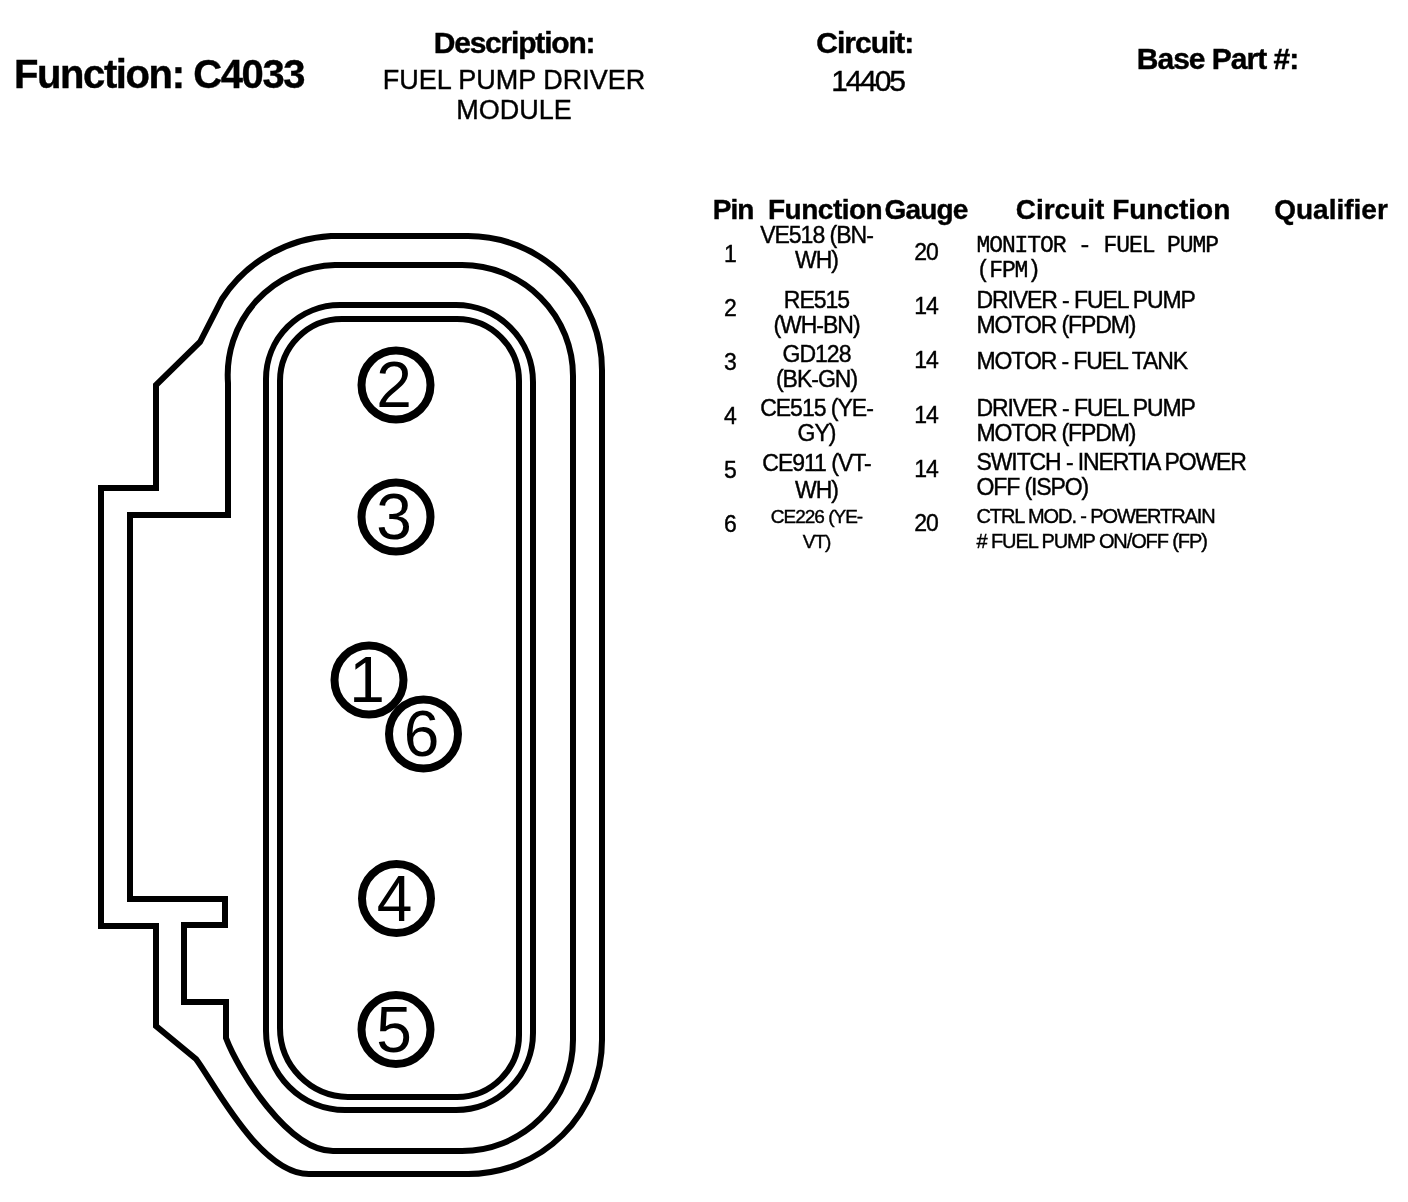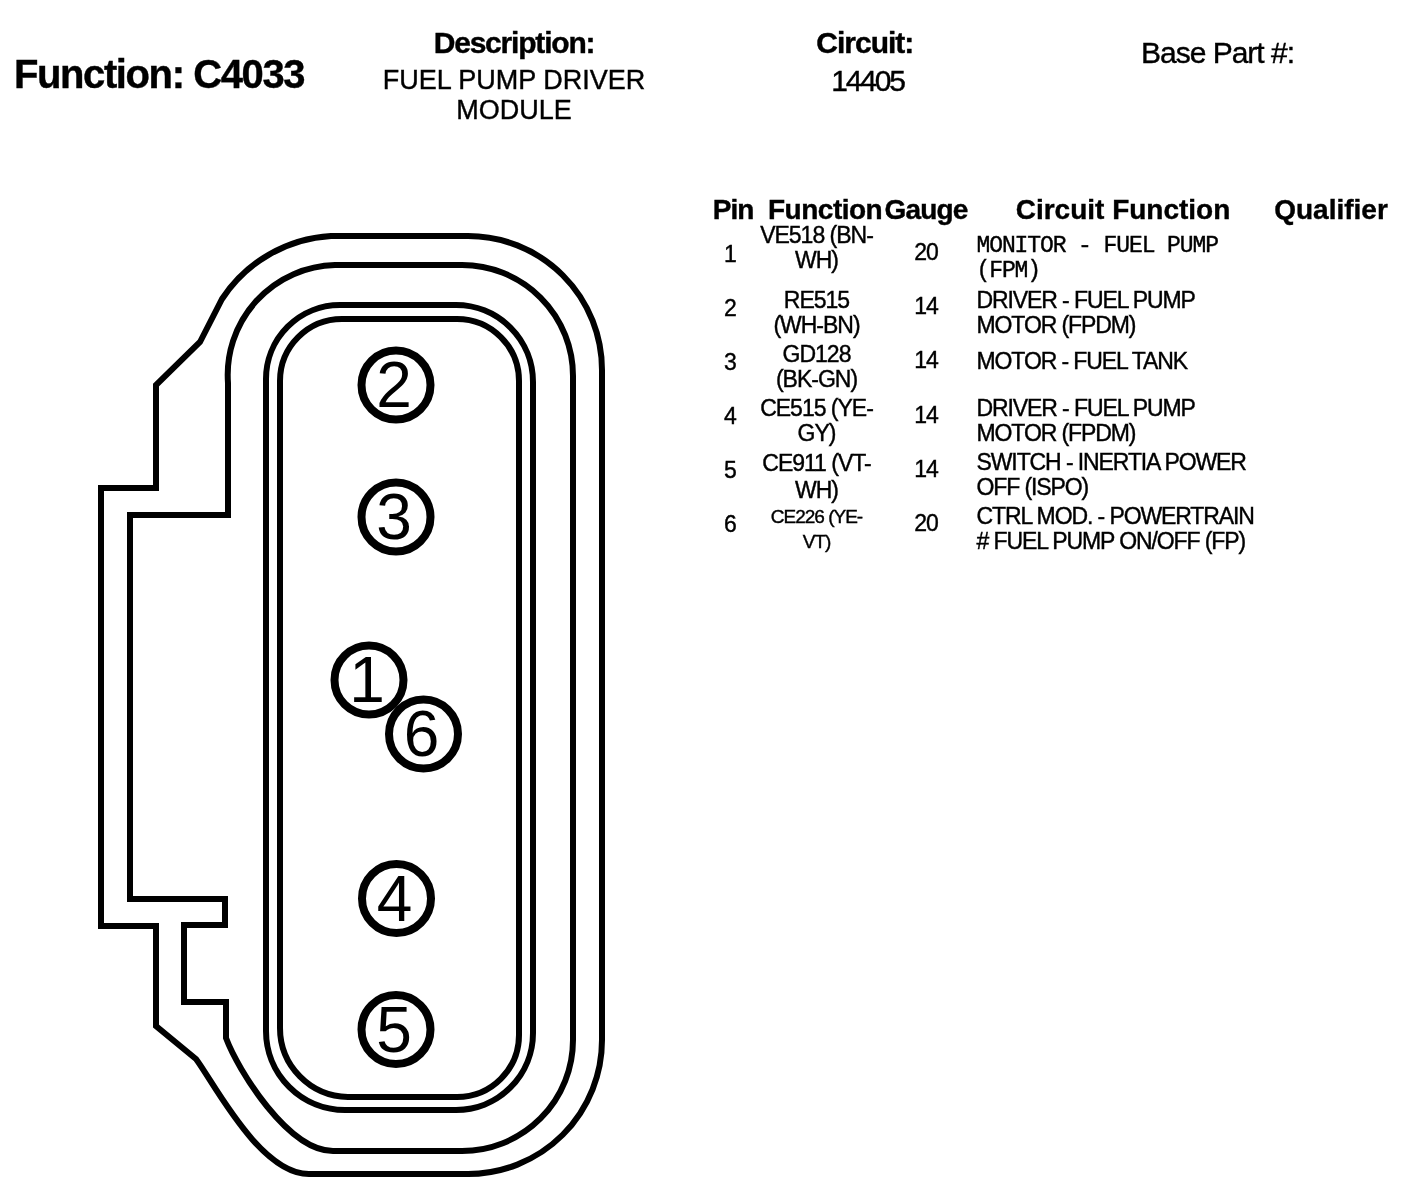--- a/index.html
+++ b/index.html
@@ -14,21 +14,21 @@
 <div class="abs" style="left:14px;top:53.6px;font-size:40px;font-weight:bold;line-height:40px;letter-spacing:-1.4px;">Function: C4033</div>
 
 <div class="abs ctr" style="left:364px;top:27.8px;width:300px;font-size:30px;font-weight:bold;line-height:30px;letter-spacing:-1.2px;">Description:</div>
 
 <div class="abs ctr" style="left:364px;top:66.3px;width:300px;font-size:27px;line-height:29.6px;letter-spacing:0px;">FUEL PUMP DRIVER<br>MODULE</div>
 
 <div class="abs ctr" style="left:714.8px;top:27.6px;width:300px;font-size:30px;font-weight:bold;line-height:30px;letter-spacing:-1px;">Circuit:</div>
 
 <div class="abs ctr" style="left:717.5px;top:65.6px;width:300px;font-size:30px;line-height:30px;letter-spacing:-2.2px;">14405</div>
 
-<div class="abs ctr" style="left:1067.5px;top:38px;width:300px;font-size:30px;font-weight:normal;line-height:30px;letter-spacing:-1px;text-align:center;">Base Part #:</div>
+<div class="abs ctr" style="left:1067.5px;top:44px;width:300px;font-size:30px;font-weight:bold;line-height:30px;letter-spacing:-1px;text-align:center;">Base Part #:</div>
 
 <div class="abs ctr" style="left:693px;top:195.6px;width:80px;font-size:28px;font-weight:bold;line-height:28px;letter-spacing:-1px;">Pin</div>
 
 <div class="abs ctr" style="left:768px;top:195.6px;width:100px;font-size:28px;font-weight:bold;line-height:28px;letter-spacing:-0.5px;">Function</div>
 
 <div class="abs ctr" style="left:876px;top:195.6px;width:100px;font-size:28px;font-weight:bold;line-height:28px;letter-spacing:-0.8px;">Gauge</div>
 
 <div class="abs ctr" style="left:973px;top:195.6px;width:300px;font-size:28px;font-weight:bold;line-height:28px;letter-spacing:0px;">Circuit Function</div>
 
 <div class="abs ctr" style="left:1251px;top:195.6px;width:160px;font-size:28px;font-weight:bold;line-height:28px;letter-spacing:0px;">Qualifier</div>
@@ -72,21 +72,21 @@
 <div class="abs ctr" style="left:896px;top:456.7px;width:60px;font-size:23px;line-height:25px;letter-spacing:-1px;">14</div>
 
 <div class="abs" style="left:976.5px;top:450.3px;font-size:23px;line-height:25px;letter-spacing:-1.1px;">SWITCH - INERTIA POWER<br>OFF (ISPO)</div>
 
 <div class="abs ctr" style="left:710.5px;top:512.1px;width:40px;font-size:23px;line-height:25px;">6</div>
 
 <div class="abs ctr" style="left:736.5px;top:504.4px;width:160px;font-size:19px;line-height:25px;letter-spacing:-1px;">CE226 (YE-<br>VT)</div>
 
 <div class="abs ctr" style="left:896px;top:510.8px;width:60px;font-size:23px;line-height:25px;letter-spacing:-1px;">20</div>
 
-<div class="abs" style="left:976.5px;top:504.4px;font-size:23px;line-height:25px;letter-spacing:-1.1px;">CTRL MOD. - POWERTRAIN<br># FUEL PUMP ON/OFF (FP)</div>
+<div class="abs" style="left:976.5px;top:504.4px;font-size:20px;line-height:25px;letter-spacing:-1.1px;">CTRL MOD. - POWERTRAIN<br># FUEL PUMP ON/OFF (FP)</div>
 
 <svg class="abs" style="left:0;top:0;" width="720" height="1202" viewBox="0 0 720 1202" fill="none" stroke="#000">
 
   <path stroke-width="6" d="M 331,236 H 468 A 134,134 0 0 1 602,370 V 1040 A 134,134 0 0 1 468,1174 H 309 C 260,1174 214,1083 196,1059 L 156,1026 V 926 H 101 V 488 H 156 V 385 L 200,342 L 222,299 A 140,140 0 0 1 331,236 Z"></path>
 
   <path stroke-width="6" d="M 335,265 H 462 A 111,111 0 0 1 573,376 V 1040 A 111,111 0 0 1 462,1151 H 333 C 288,1151 238,1070 226,1038 V 1002 H 184 V 925 H 225 V 899 H 130 V 515 H 228 V 383 A 110,110 0 0 1 335,265 Z"></path>
 
   <path stroke-width="6" d="M 340,305 H 456 A 77,77 0 0 1 533,382 V 1033 A 77,77 0 0 1 456,1110 H 345 A 79,79 0 0 1 266,1031 V 379 A 74,74 0 0 1 340,305 Z"></path>
 
   <path stroke-width="6" d="M 342,319 H 457 A 62,62 0 0 1 519,381 V 1035 A 62,62 0 0 1 457,1097 H 348 A 69,69 0 0 1 280,1028 V 381 A 62,62 0 0 1 342,319 Z"></path>

